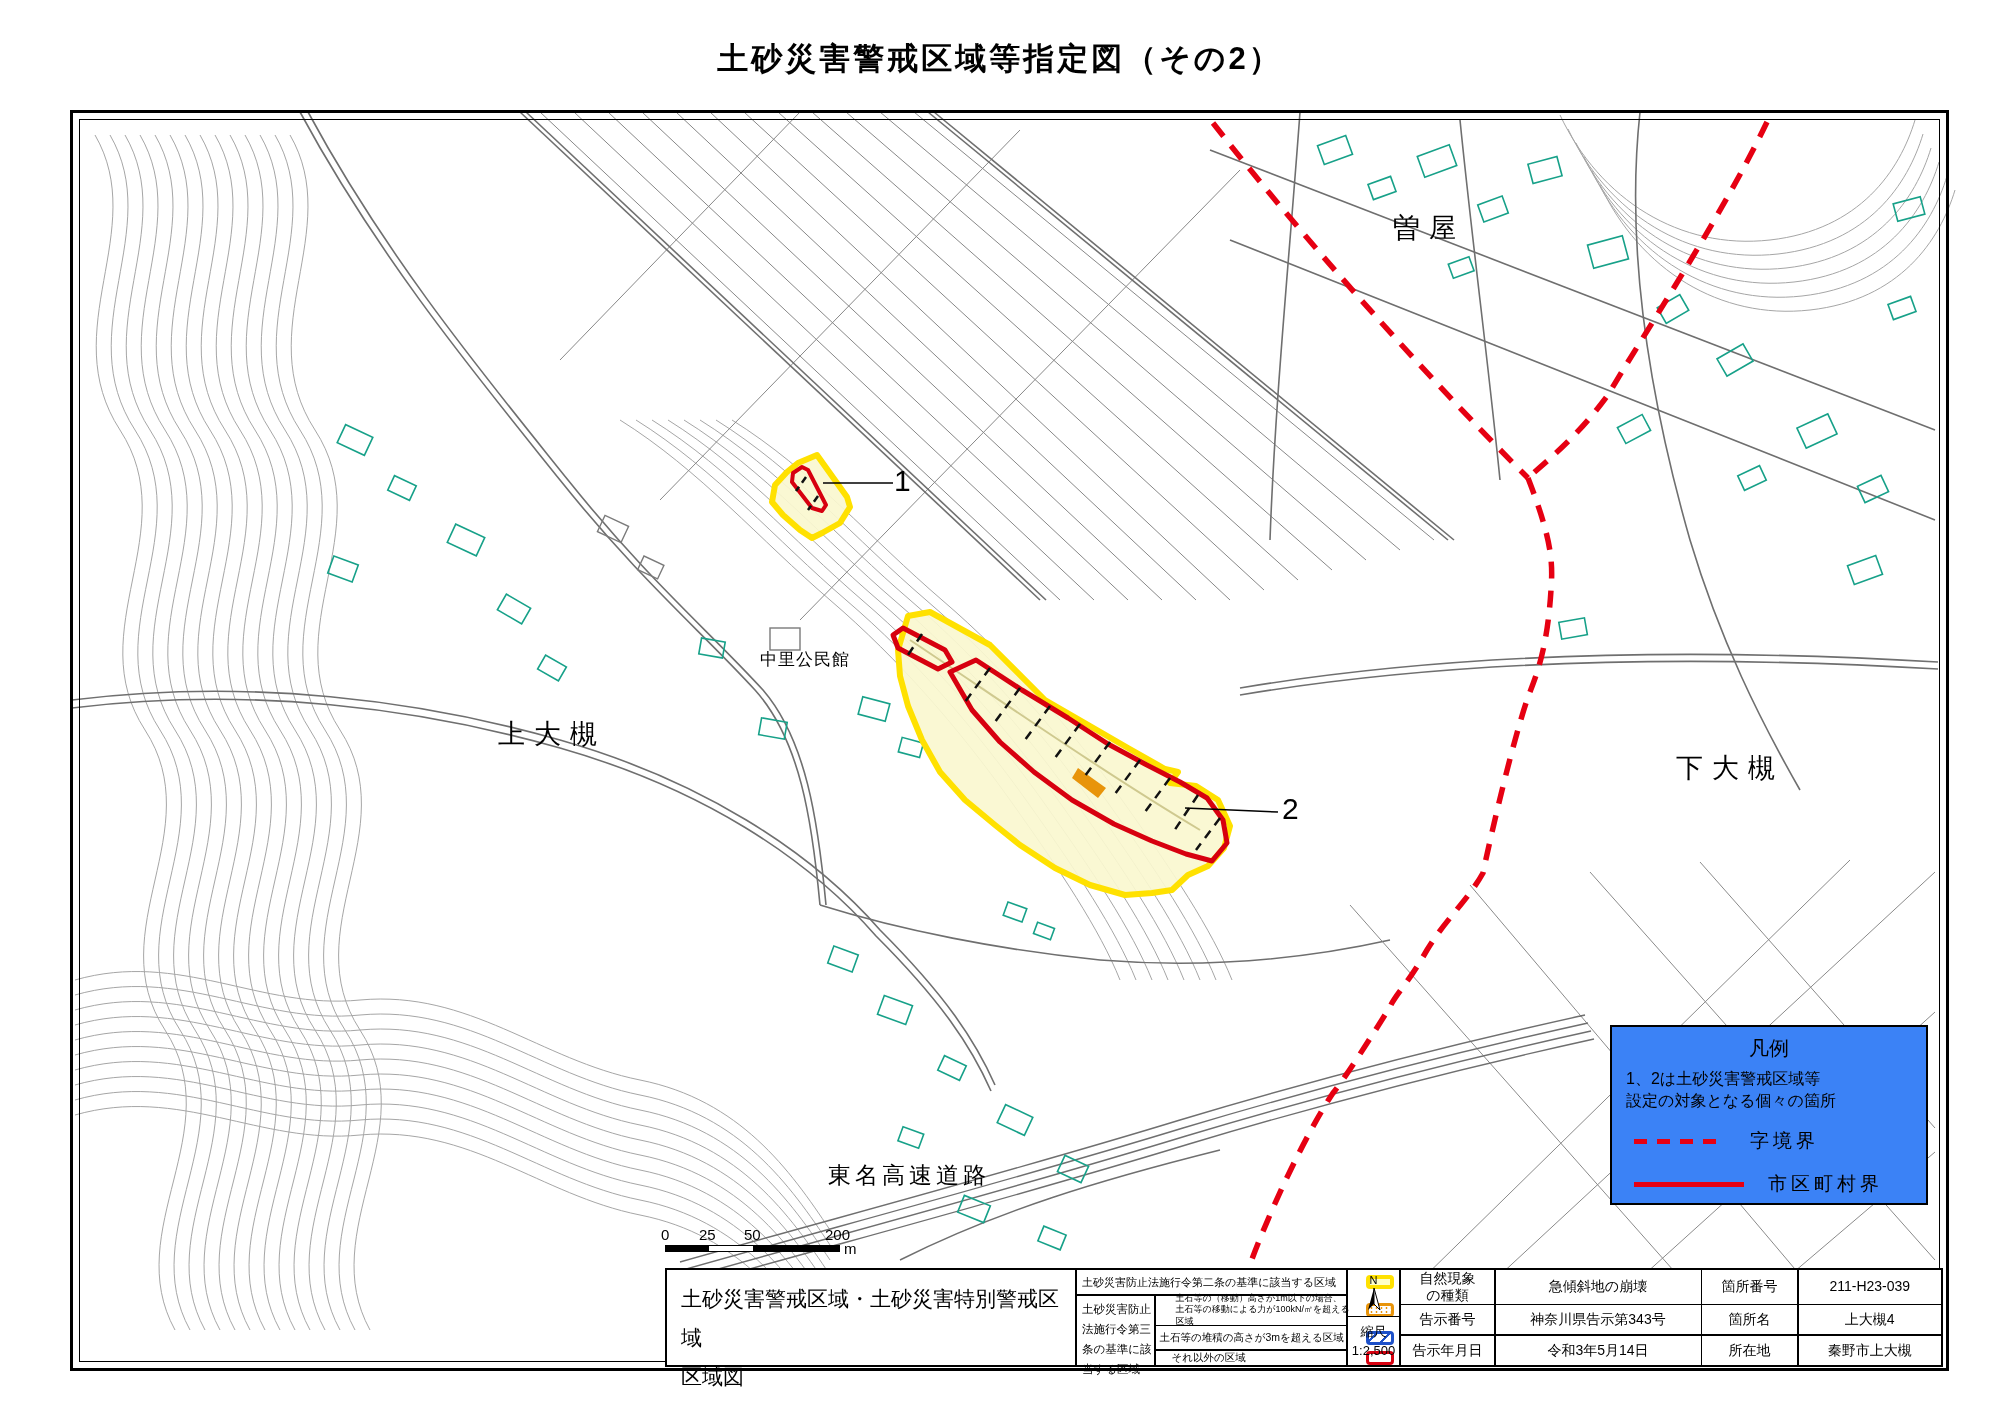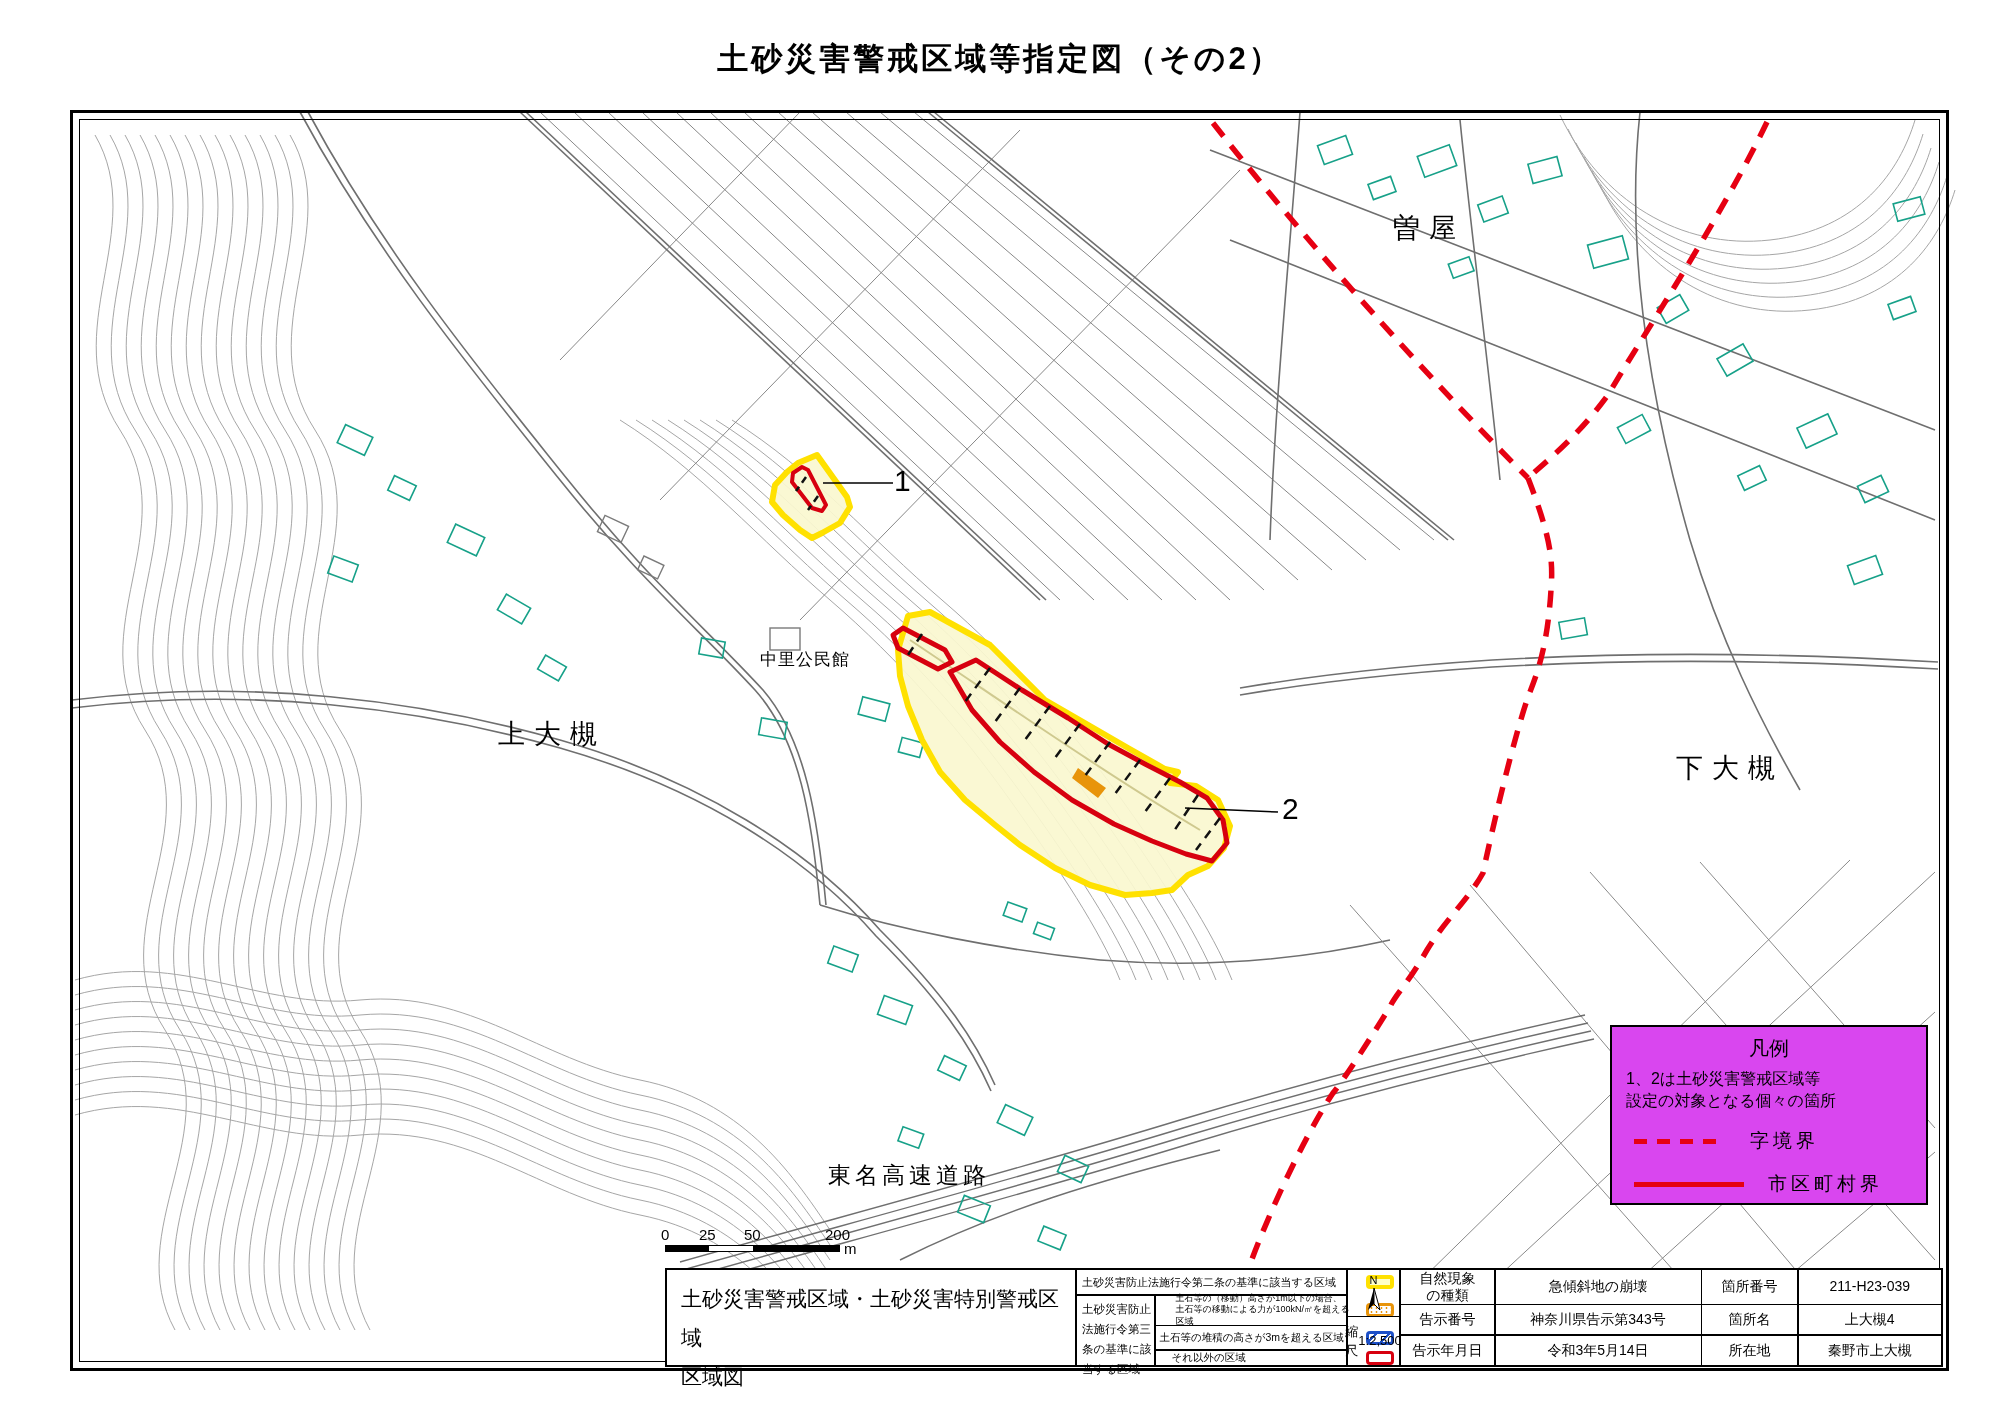--- a/index.html
+++ b/index.html
@@ -15,21 +15,21 @@
   
   .maplabel{position:absolute;white-space:nowrap;}
   .lbl-soya{left:1393px;top:210px;font-size:27px;letter-spacing:9px;}
   .lbl-kami{left:498px;top:716px;font-size:27px;letter-spacing:9px;}
   .lbl-shimo{left:1676px;top:750px;font-size:27px;letter-spacing:9px;}
   .lbl-nakazato{left:760px;top:648px;font-size:17px;letter-spacing:1px;}
   .lbl-tomei{left:828px;top:1160px;font-size:23px;letter-spacing:4px;}
   .lbl-z1{left:894px;top:464px;font-size:30px;}
   .lbl-z2{left:1282px;top:792px;font-size:30px;}
   
-  .legend-box{left:1610px;top:1025px;width:318px;height:180px;background:#d946ef;border:2.5px solid #000;box-sizing:border-box;padding:8px 14px 0 14px;}
+  .legend-box{left:1610px;top:1025px;width:318px;height:180px;background:#3b82f6;border:2.5px solid #000;box-sizing:border-box;padding:8px 14px 0 14px;}
   .legend-title{text-align:center;font-size:20px;margin-bottom:6px;}
   .legend-note{font-size:16px;line-height:1.35;}
   .legend-row{display:flex;align-items:center;margin-top:17px;}
   .sample-dashed{width:92px;height:5px;background:repeating-linear-gradient(90deg,#e60012 0 13px,transparent 13px 23px);margin-left:8px;}
   .sample-solid{width:110px;height:5px;background:#e60012;margin-left:8px;}
   .legend-row .ltext{font-size:19px;margin-left:24px;letter-spacing:4px;}
   
   .scalebar{left:665px;top:1226px;width:230px;height:36px;font-size:15px;}
   .scalebar span{position:absolute;top:0;}
   .sb-bar{position:absolute;left:0;top:19px;width:175px;height:7px;border:1.5px solid #000;box-sizing:border-box;background:linear-gradient(90deg,#000 0 25%,#fff 25% 50%,#000 50% 100%);}
@@ -46,21 +46,21 @@
   .lg-r4{grid-column:2;grid-row:4;font-size:10.5px;padding-left:16px;}
   .lg-sw{justify-content:center;}
   .swatch{width:28px;height:14px;border-radius:4px;box-sizing:border-box;}
   .sw-yellow{border:4px solid #ffe100;background:#ffffc8;}
   .sw-orange{border:3.5px solid #e8940a;background:#fff;background-image:radial-gradient(#e8940a 1.1px,transparent 1.2px);background-size:5px 4px;}
   .sw-blue{border:3.5px solid #1d50c8;background:repeating-linear-gradient(135deg,#fff 0 4px,#1d50c8 4px 6px,#fff 6px 9px);}
   .sw-red{border:3.5px solid #d7000f;background:#fff;}
   .compass-col{width:55px;border-left:2px solid #000;border-right:2px solid #000;box-sizing:border-box;display:flex;flex-direction:column;}
   .compass-top{height:46px;border-bottom:1.5px solid #000;display:flex;flex-direction:column;align-items:center;justify-content:center;}
   .compass-top .n{font-size:11px;line-height:1;}
-  .compass-bottom{flex:1;display:flex;flex-direction:row;align-items:center;justify-content:center;font-size:13px;line-height:1.5;}
+  .compass-bottom{flex:1;display:flex;flex-direction:column;align-items:center;justify-content:center;font-size:13px;line-height:1.5;}
   .meta-grid{flex:1;display:grid;grid-template-columns:93px 205px 95px 1fr;grid-template-rows:1fr 1fr 1fr;gap:1.5px;background:#000;}
   .meta-grid>div{background:#fff;display:flex;align-items:center;justify-content:center;text-align:center;font-size:14px;line-height:1.2;}
   .meta-grid .mlabel{flex-direction:column;}
 </style>
 </head>
 <body>
 
 <svg class="abs map-svg" width="2000" height="1414" viewBox="0 0 2000 1414">
   <defs>
     <path id="ct1" d="M95,135 C150,230 55,330 120,430 C185,530 80,630 145,730 C210,830 100,930 165,1030 C230,1130 120,1230 175,1330" fill="none"></path>

